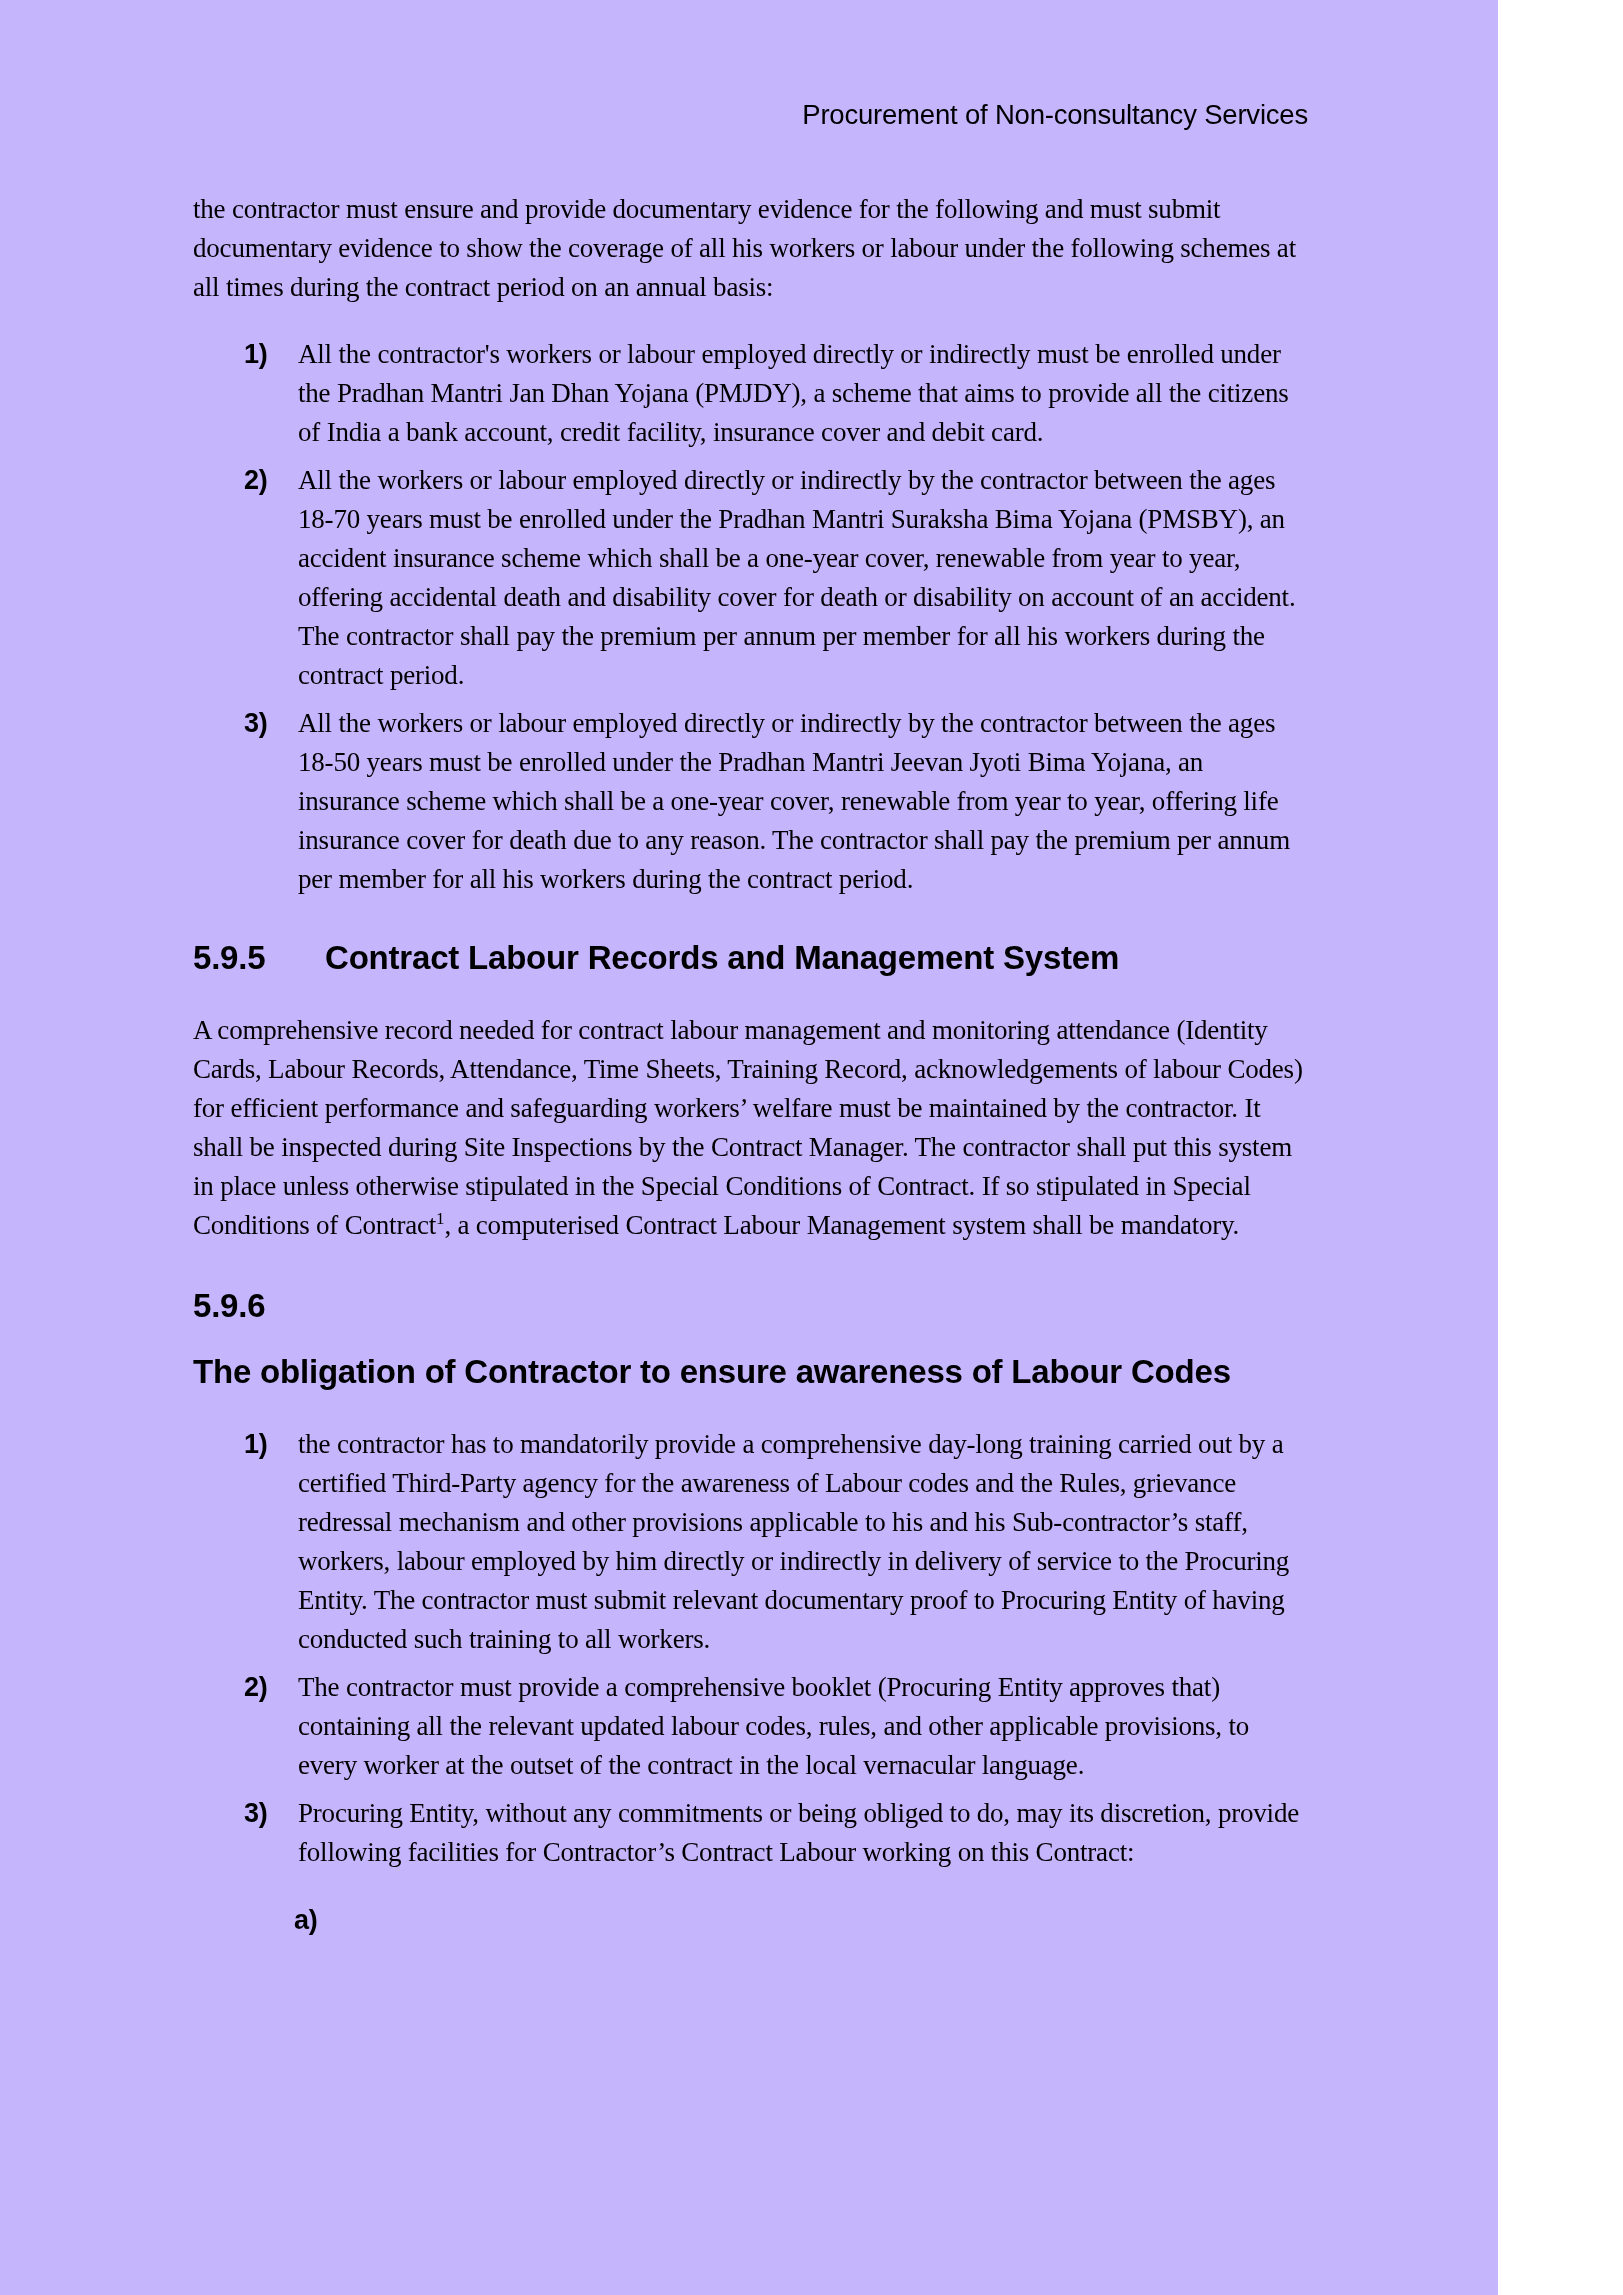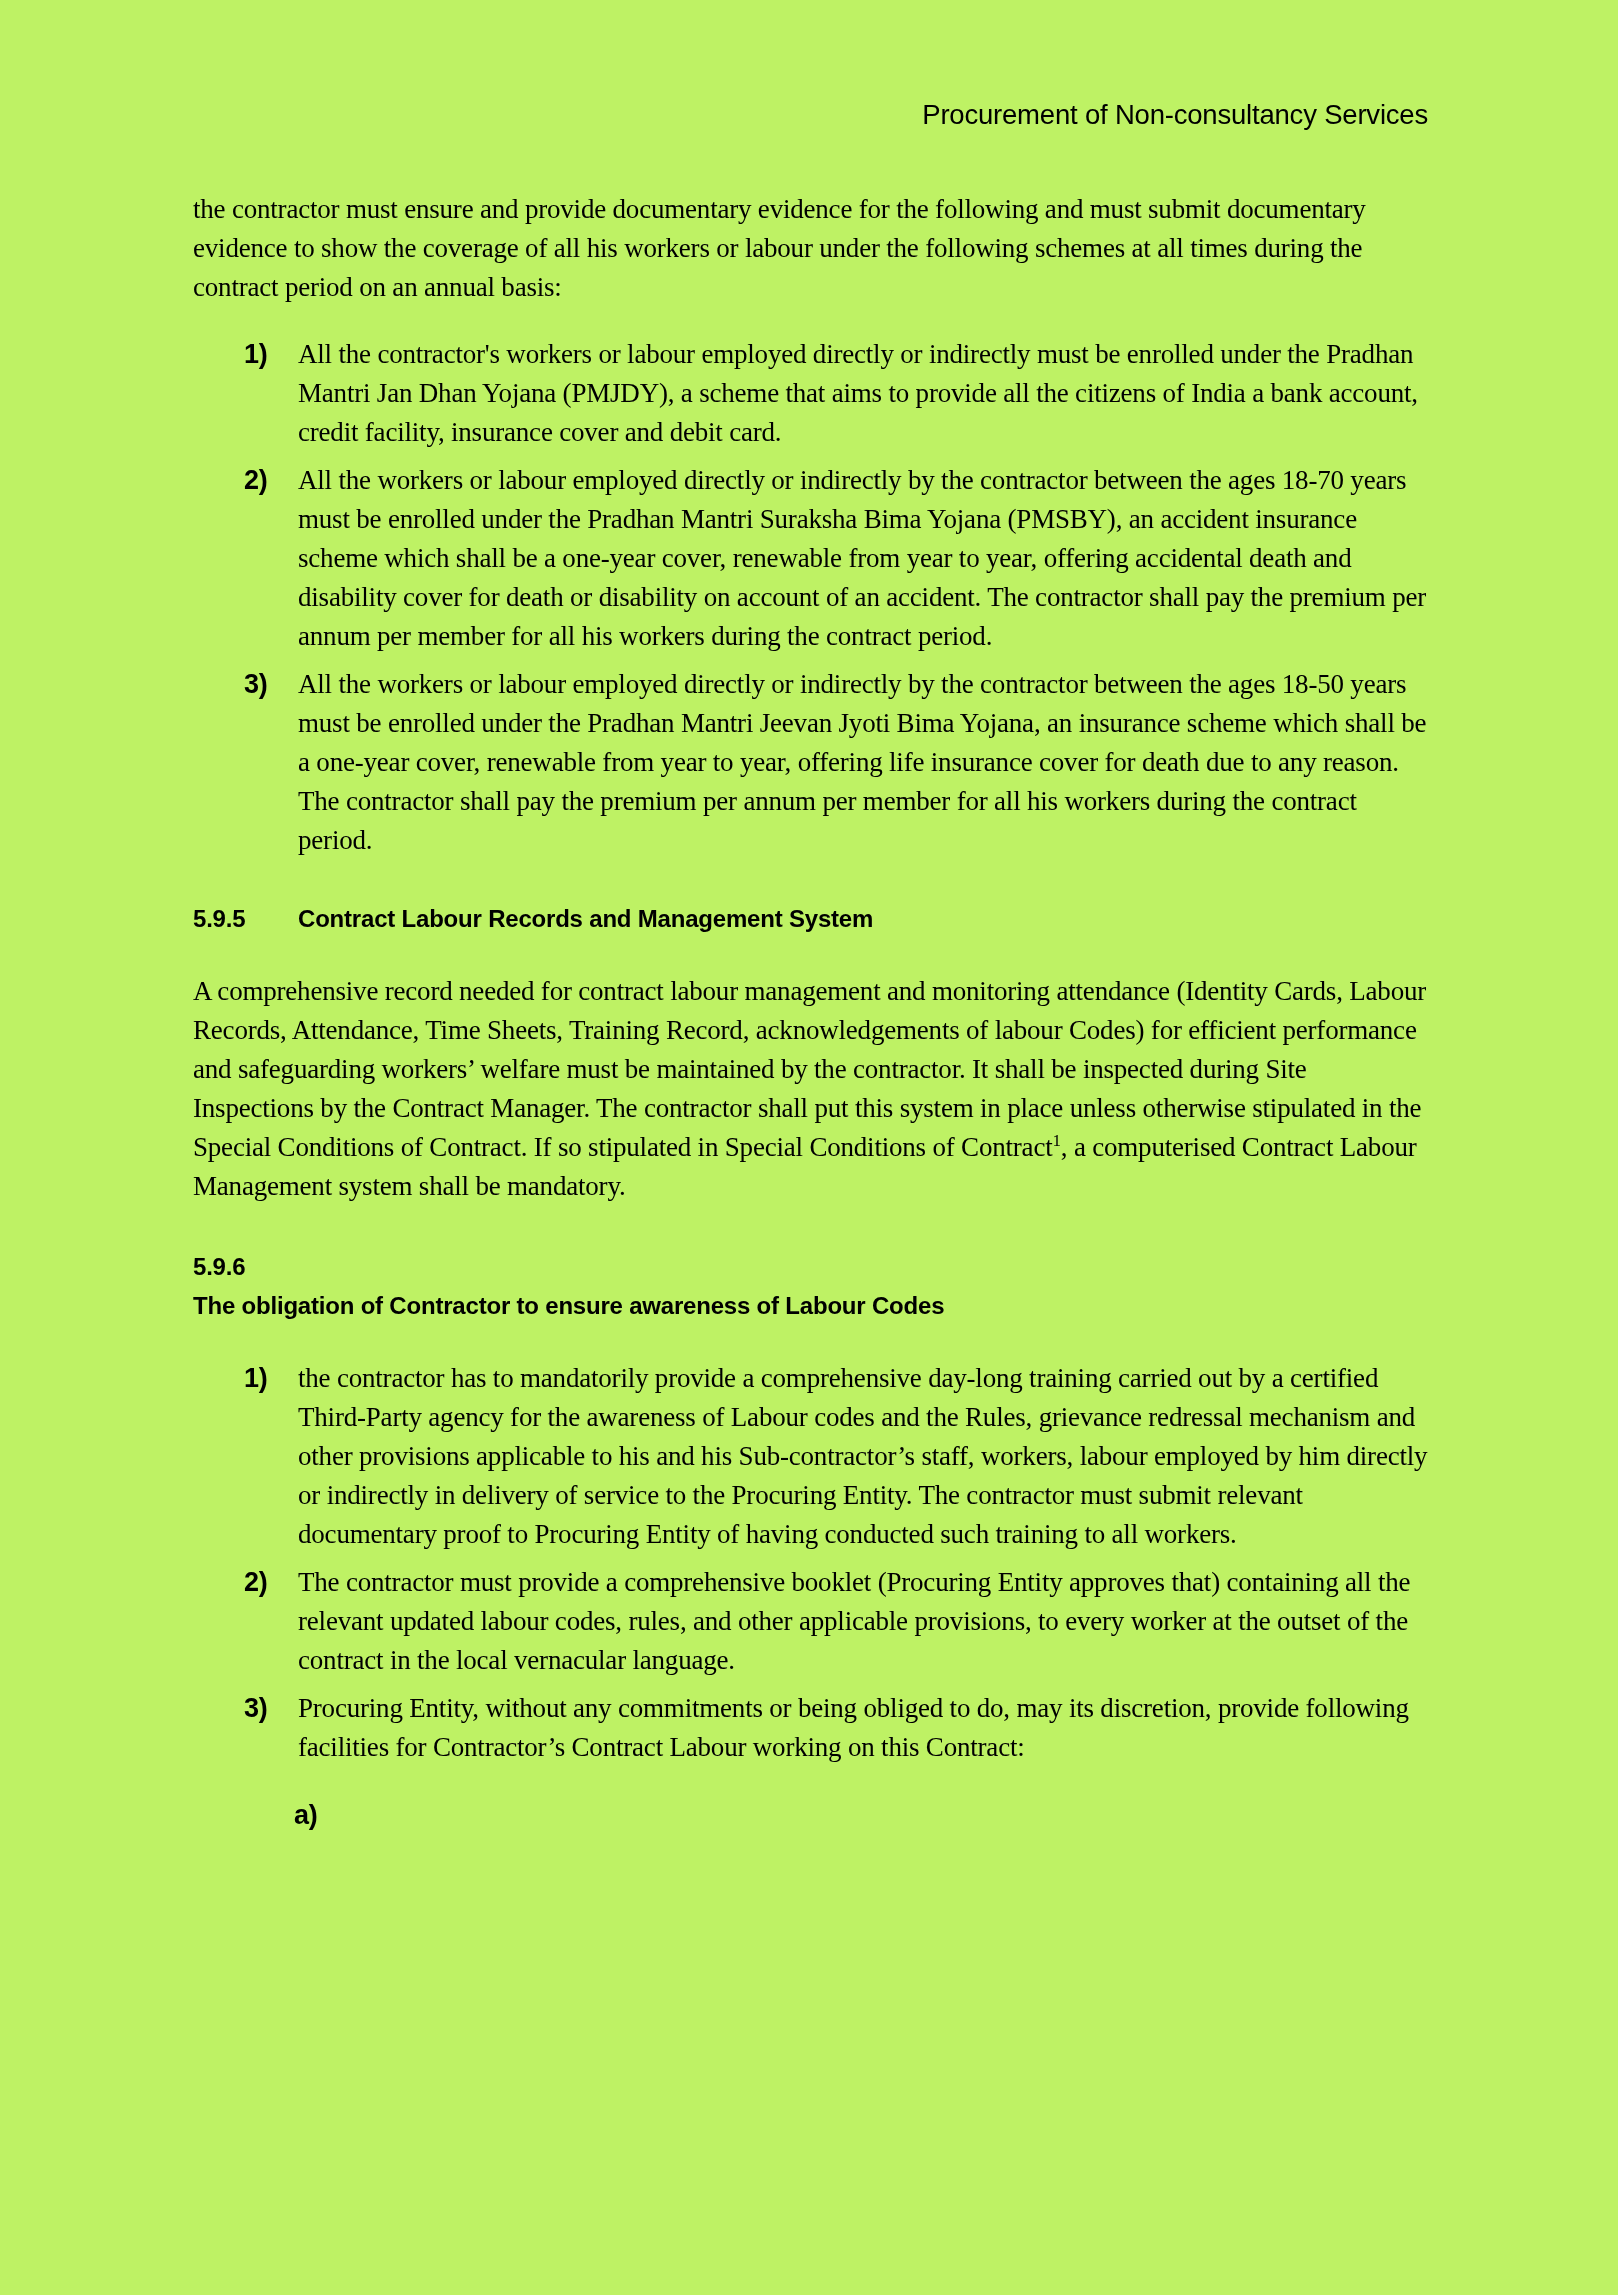--- a/index.html
+++ b/index.html
@@ -2,23 +2,23 @@
 <html style="font-size:10.5px"><head>
 <meta charset="utf-8">
 <style>
   html, body {
     margin: 0;
     padding: 0;
     background: #ffffff;
   }
   .page {
     position: relative;
-    width: 1618px;
+    width: 1498px;
     height: 2295px;
-    background: #bef264;
+    background: #c4b5fd;
     color: #000000;
     font-family: "Liberation Sans", sans-serif;
     overflow: hidden;
   }
   .content {
     position: absolute;
     left: 193px;
     right: 190px;
     top: 98px;
   }
@@ -61,23 +61,24 @@
   .sublist {
     margin-top: 29px;
   }
   .sublist .num {
     margin-left: 101px;
     width: 82px;
   }
   .heading {
     display: flex;
     font-weight: bold;
-    font-size: 24px;
+    font-size: 33px;
     line-height: 39px;
     letter-spacing: -0.2px;
+    gap: 27px;
   }
   .heading .hnum {
     flex: none;
     width: 105px;
   }
   .heading-595 { margin-top: 39px; }
   .para-595    { margin-top: 34px; }
   .heading-596 { margin-top: 41px; flex-direction: column; }
   .list-596    { margin-top: 34px; }
   sup.note-ref {

